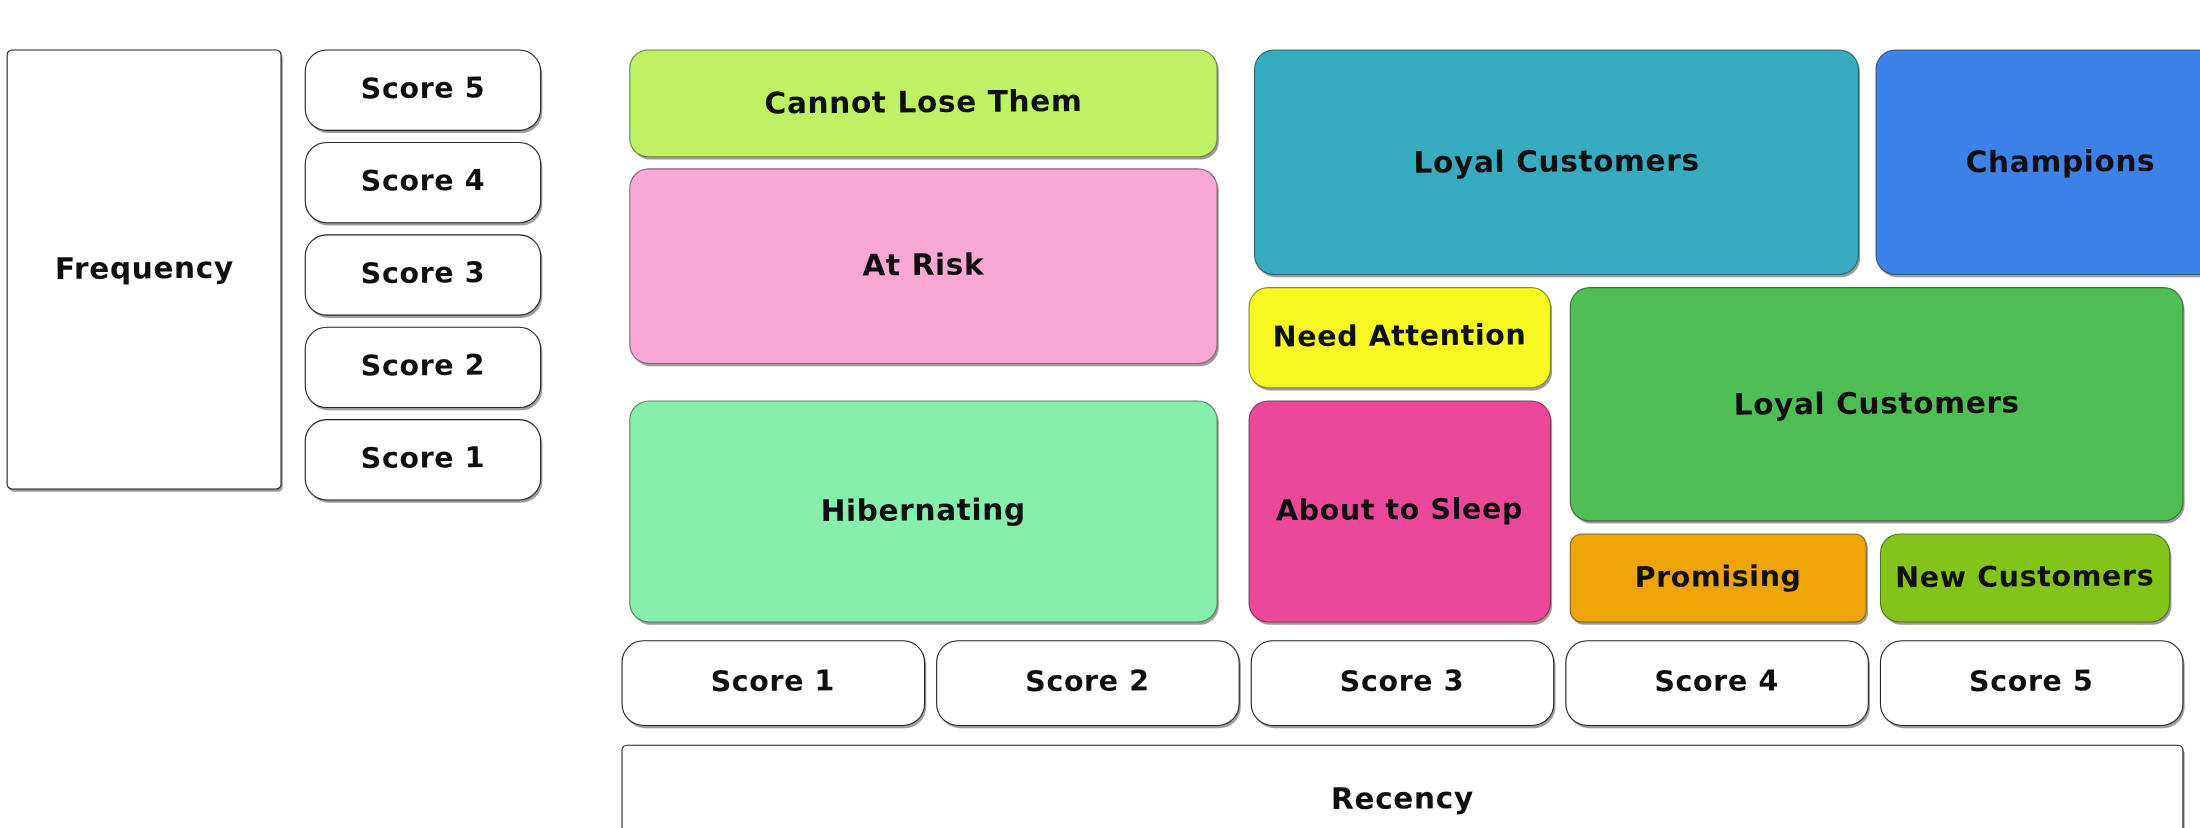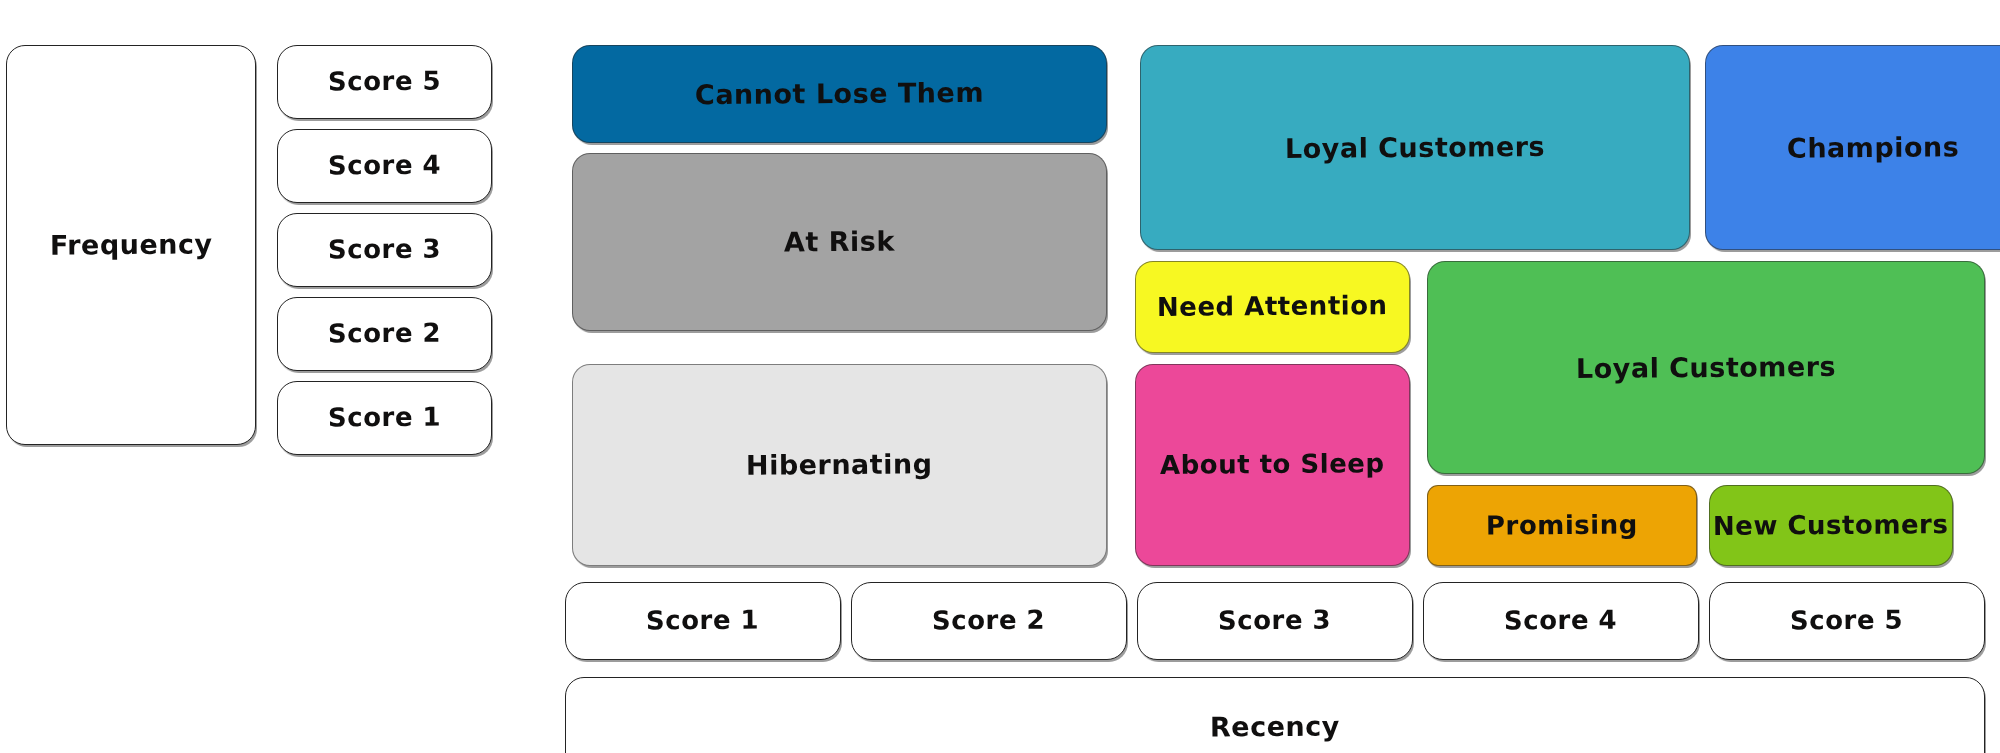--- a/index.html
+++ b/index.html
@@ -47,21 +47,21 @@
     white-space: nowrap;
   }
 
   
   .box.outline {
     background: #ffffff;
     border: 1.6px solid #232323;
     border-radius: 20px;
   }
   .box.outline-big {
-    border-radius: 19px;
+    border-radius: 5px;
   }
 
   
   .box.filled {
     border: 1.4px solid rgba(40,40,40,0.55);
     border-radius: 18px;
   }
 
   
   .fs-axis   { font-size: 27px; }
@@ -87,29 +87,29 @@
   <div class="box outline fs-score" style="left:277px; top:176px; width:215px; height:74px;">
     <span class="lbl">Score 3</span>
   </div>
   <div class="box outline fs-score" style="left:277px; top:260px; width:215px; height:74px;">
     <span class="lbl">Score 2</span>
   </div>
   <div class="box outline fs-score" style="left:277px; top:344px; width:215px; height:74px;">
     <span class="lbl">Score 1</span>
   </div>
 
-  <div class="box filled fs-seg-lg" style="left:572px; top:8px; width:535px; height:98px; background:#0369a1;">
+  <div class="box filled fs-seg-lg" style="left:572px; top:8px; width:535px; height:98px; background:#bef264;border-radius:17px;">
     <span class="lbl">Cannot Lose Them</span>
   </div>
 
-  <div class="box filled fs-seg-lg" style="left:572px; top:116px; width:535px; height:178px; background:#a3a3a3;">
+  <div class="box filled fs-seg-lg" style="left:572px; top:116px; width:535px; height:178px; background:#f9a8d4;">
     <span class="lbl">At Risk</span>
   </div>
 
-  <div class="box filled fs-seg-lg" style="left:572px; top:327px; width:535px; height:202px; background:#e5e5e5;">
+  <div class="box filled fs-seg-lg" style="left:572px; top:327px; width:535px; height:202px; background:#86efac;">
     <span class="lbl">Hibernating</span>
   </div>
 
   <div class="box filled fs-seg-lg" style="left:1140px; top:8px; width:550px; height:205px; background:#37abc0;">
     <span class="lbl">Loyal Customers</span>
   </div>
 
   <div class="box filled fs-seg-lg" style="left:1705px; top:8px; width:336px; height:205px; background:#3d82e8;">
     <span class="lbl">Champions</span>
   </div>
@@ -123,21 +123,21 @@
   </div>
 
   <div class="box filled fs-seg-md" style="left:1135px; top:327px; width:275px; height:202px; background:#ec4899;">
     <span class="lbl">About to Sleep</span>
   </div>
 
   <div class="box filled fs-seg-md" style="left:1427px; top:448px; width:270px; height:81px; background:#eda404;border-radius:11px;">
     <span class="lbl">Promising</span>
   </div>
 
-  <div class="box filled fs-seg-md" style="left:1709px; top:448px; width:244px; height:81px; background:#82c518;">
+  <div class="box filled fs-seg-md" style="left:1709px; top:448px; width:264px; height:81px; background:#82c518;">
     <span class="lbl">New Customers</span>
   </div>
 
   <div class="box outline fs-score" style="left:565px; top:545px; width:276px; height:78px;">
     <span class="lbl">Score 1</span>
   </div>
   <div class="box outline fs-score" style="left:851px; top:545px; width:276px; height:78px;">
     <span class="lbl">Score 2</span>
   </div>
   <div class="box outline fs-score" style="left:1137px; top:545px; width:276px; height:78px;">

